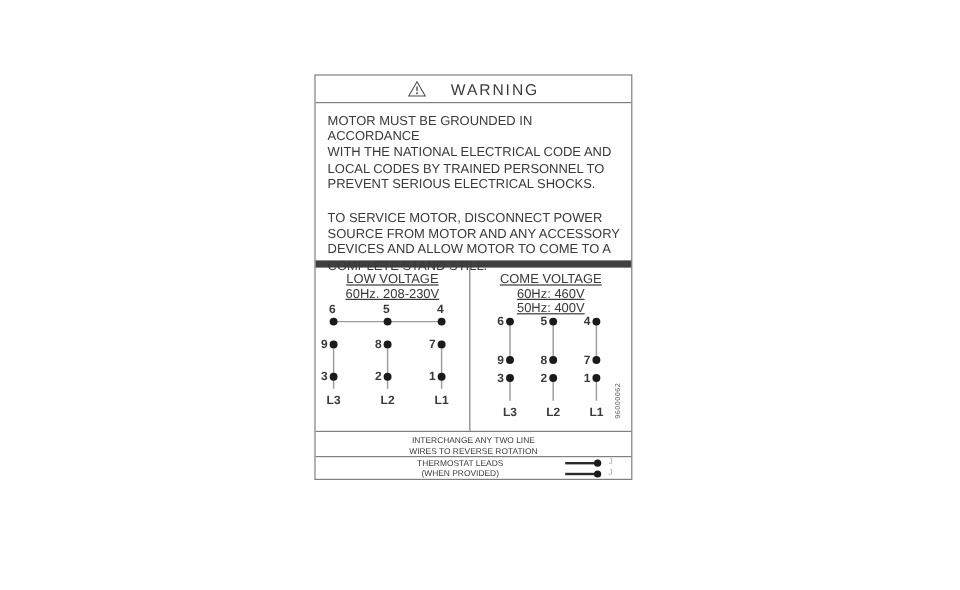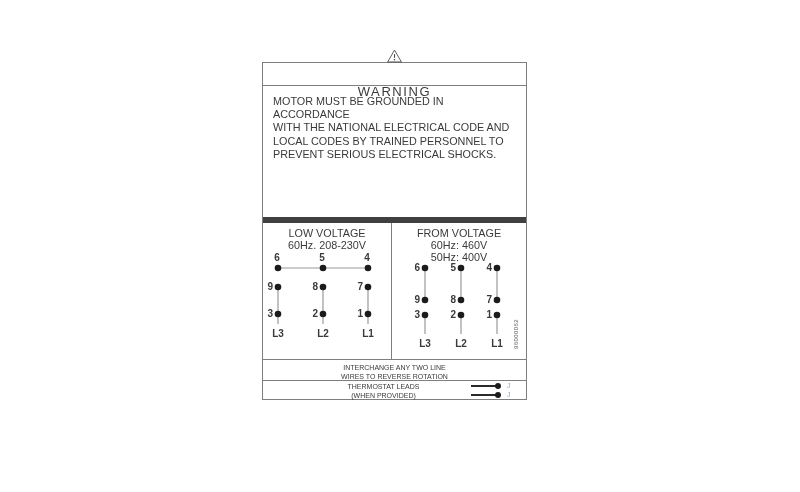--- a/index.html
+++ b/index.html
@@ -8,21 +8,21 @@
 
   .label-plate {
     position: absolute; left: 262px; top: 62px; width: 265px; height: 338px;
     border: 1px solid #7f7f7f; background: #ffffff; color: #3a3a3a;
   }
 
   
   .plate-header {
     position: absolute; left: 0; top: 0; width: 100%; height: 23px;
     border-bottom: 1px solid #7f7f7f;
-    display: flex; align-items: center; justify-content: center; gap: 21px; flex-direction: column;
+    display: flex; align-items: center; justify-content: center; gap: 21px;
   }
   .warning-title { font-size: 13px; letter-spacing: 1.6px; color: #3a3a3a; }
   .warning-tri { width: 15px; height: 14px; display: block; }
 
   
   .plate-text {
     position: absolute; left: 0; top: 23px; width: 100%; height: 137px;
     border-bottom: 6px solid #404040; padding: 9px 8px 0 10px;
   }
   .para { font-size: 10.8px; line-height: 13.2px; white-space: pre-line; color: #3a3a3a; }
@@ -32,21 +32,21 @@
   .voltage-section {
     position: absolute; left: 0; top: 160px; width: 100%; height: 137px;
     border-bottom: 1px solid #7f7f7f; display: flex;
   }
   .panel { position: relative; height: 100%; }
   .panel-low  { width: 129px; border-right: 1px solid #7f7f7f; }
   .panel-high { flex: 1; }
   .panel-title {
     position: absolute; left: 0; top: 4px; width: 100%;
     text-align: center; font-size: 10.8px; line-height: 12px;
-    white-space: pre-line; color: #3a3a3a;
+    white-space: pre-line; color: #3a3a3a; text-decoration: underline;
   }
   .diagram-svg { position: absolute; left: 0; top: 0; }
   svg text { font-family: "Liberation Sans", sans-serif; }
 
   .part-number {
     position: absolute; right: 7px; top: 96px;
     font-size: 6px; letter-spacing: 0.4px; color: #5a5a5a;
     writing-mode: vertical-rl; transform: rotate(180deg);
   }
 
@@ -86,20 +86,24 @@
       </svg>
     </span>
     <span class="warning-title">WARNING</span>
   </div>
 
   <div class="plate-text">
     <div class="para">MOTOR MUST BE GROUNDED IN ACCORDANCE
 WITH THE NATIONAL ELECTRICAL CODE AND
 LOCAL CODES BY TRAINED PERSONNEL TO
 PREVENT SERIOUS ELECTRICAL SHOCKS.</div>
+    <div class="para">TO SERVICE MOTOR, DISCONNECT POWER
+SOURCE FROM MOTOR AND ANY ACCESSORY
+DEVICES AND ALLOW MOTOR TO COME TO A
+COMPLETE STAND STILL.</div>
   </div>
 
   <div class="voltage-section">
     <div class="panel panel-low">
       <div class="panel-title">LOW VOLTAGE
 60Hz. 208-230V</div>
       <div class="diagram-svg"><svg width="129" height="136">
             <line x1="15" y1="45" x2="105" y2="45" stroke="#9a9a9a" stroke-width="1.2"></line>
             <line x1="15" y1="64" x2="15" y2="101" stroke="#9a9a9a" stroke-width="1.2"></line>
             <line x1="60" y1="64" x2="60" y2="101" stroke="#9a9a9a" stroke-width="1.2"></line>
@@ -121,21 +125,21 @@
             <text x="100" y="67" text-anchor="end" font-size="10" font-weight="bold" fill="#3a3a3a">7</text>
             <text x="10" y="94" text-anchor="end" font-size="10" font-weight="bold" fill="#3a3a3a">3</text>
             <text x="55" y="94" text-anchor="end" font-size="10" font-weight="bold" fill="#3a3a3a">2</text>
             <text x="100" y="94" text-anchor="end" font-size="10" font-weight="bold" fill="#3a3a3a">1</text>
             <text x="15" y="114" text-anchor="middle" font-size="10" font-weight="bold" fill="#3a3a3a">L3</text>
             <text x="60" y="114" text-anchor="middle" font-size="10" font-weight="bold" fill="#3a3a3a">L2</text>
             <text x="105" y="114" text-anchor="middle" font-size="10" font-weight="bold" fill="#3a3a3a">L1</text>
           </svg></div>
     </div>
     <div class="panel panel-high">
-      <div class="panel-title">FROM VOLTAGE
+      <div class="panel-title">COME VOLTAGE
 60Hz: 460V
 50Hz: 400V</div>
       <div class="diagram-svg"><svg width="135" height="136">
             <line x1="33" y1="45" x2="33" y2="77" stroke="#9a9a9a" stroke-width="1.2"></line>
             <line x1="69" y1="45" x2="69" y2="77" stroke="#9a9a9a" stroke-width="1.2"></line>
             <line x1="105" y1="45" x2="105" y2="77" stroke="#9a9a9a" stroke-width="1.2"></line>
             <line x1="33" y1="92" x2="33" y2="111" stroke="#9a9a9a" stroke-width="1.2"></line>
             <line x1="69" y1="92" x2="69" y2="111" stroke="#9a9a9a" stroke-width="1.2"></line>
             <line x1="105" y1="92" x2="105" y2="111" stroke="#9a9a9a" stroke-width="1.2"></line>
             <circle cx="33" cy="45" r="3.3" fill="#1b1b1b"></circle>

